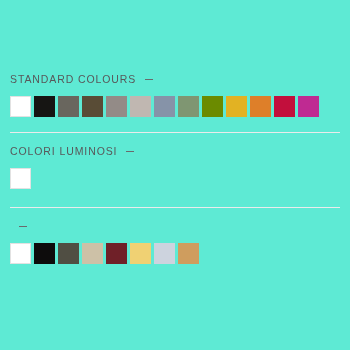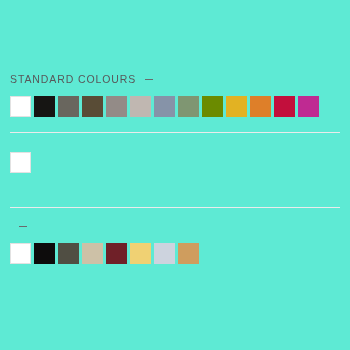--- a/index.html
+++ b/index.html
@@ -124,20 +124,24 @@
         <div class="swatch" style="background: rgb(226, 178, 35);"></div>
         <div class="swatch" style="background: rgb(222, 127, 41);"></div>
         <div class="swatch" style="background: rgb(194, 15, 60);"></div>
         <div class="swatch" style="background: rgb(191, 42, 146);"></div>
       </div>
   </div>
 
   <div class="divider" id="divider-1"></div>
 
   <div class="filter-section" id="section-luminosi">
+    <div class="section-header">
+      <span class="section-title">COLORI LUMINOSI</span>
+      <span class="toggle-icon"></span>
+    </div>
     <div class="swatch-row" id="swatches-luminosi">
         <div class="swatch bordered" style="background: rgb(255, 255, 255);"></div>
       </div>
   </div>
 
   <div class="divider" id="divider-2"></div>
 
   <div class="filter-section" id="section-laccati">
     <div class="section-header">
       <span class="toggle-icon"></span>

